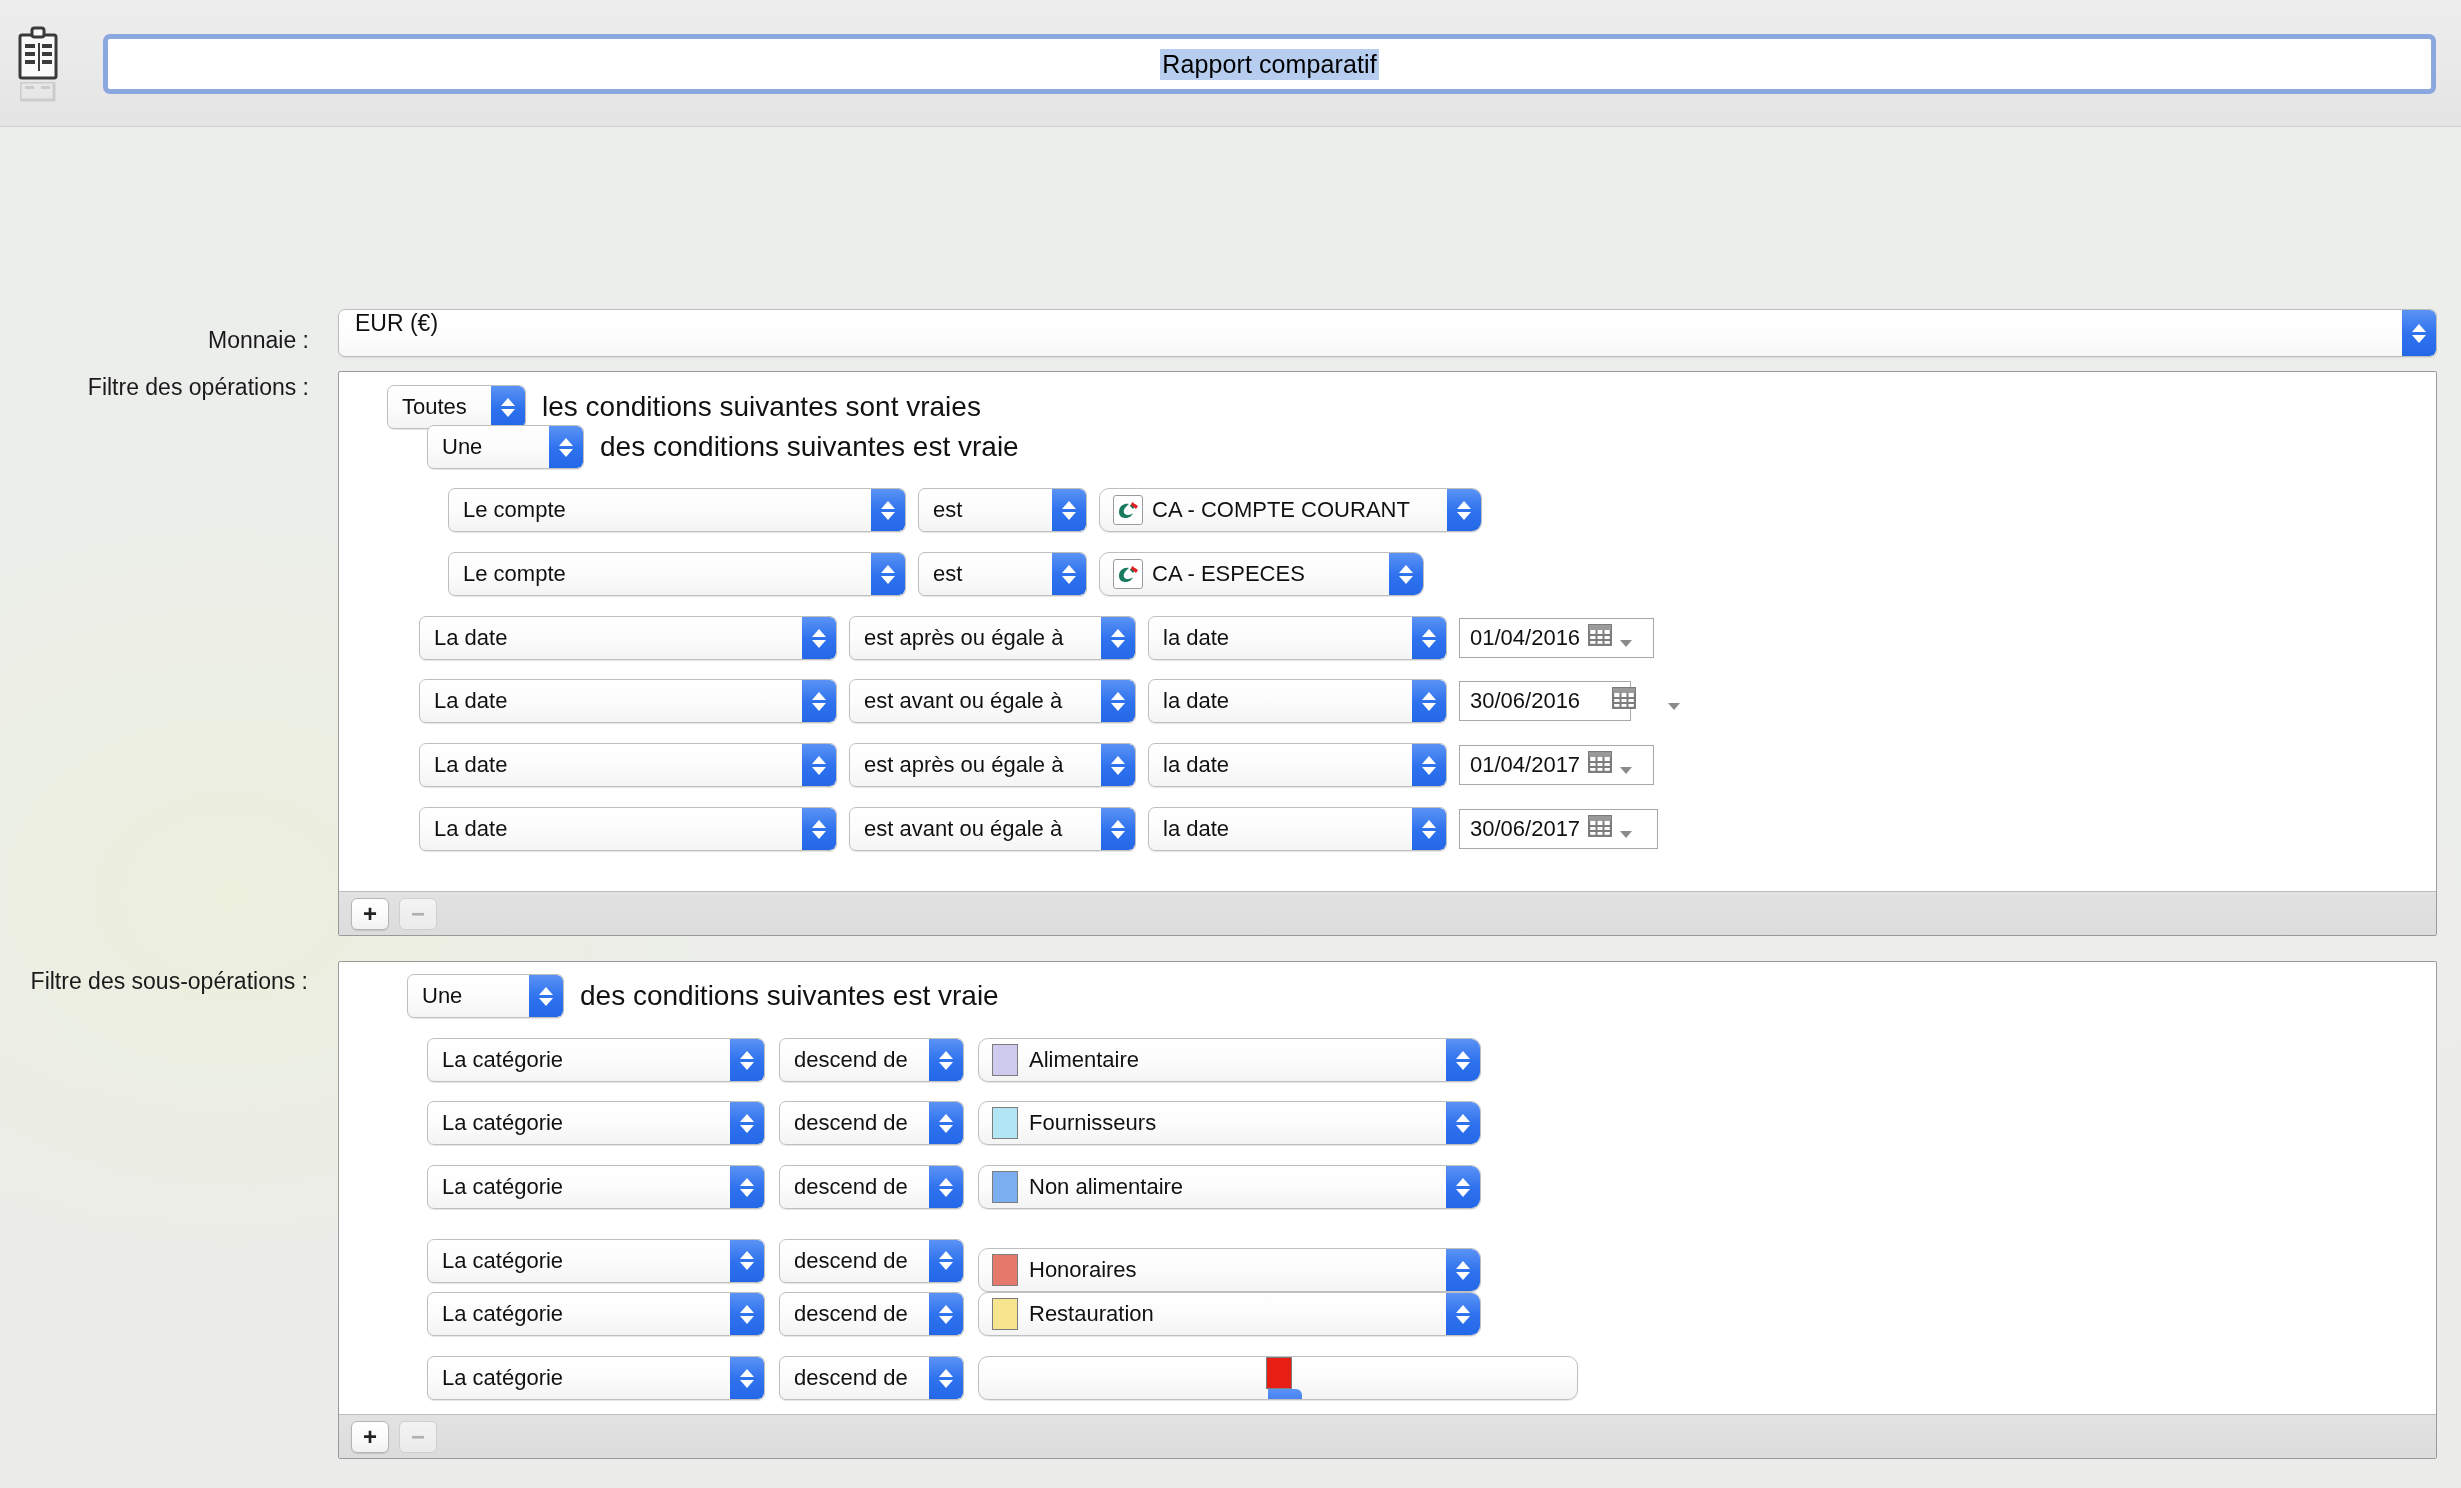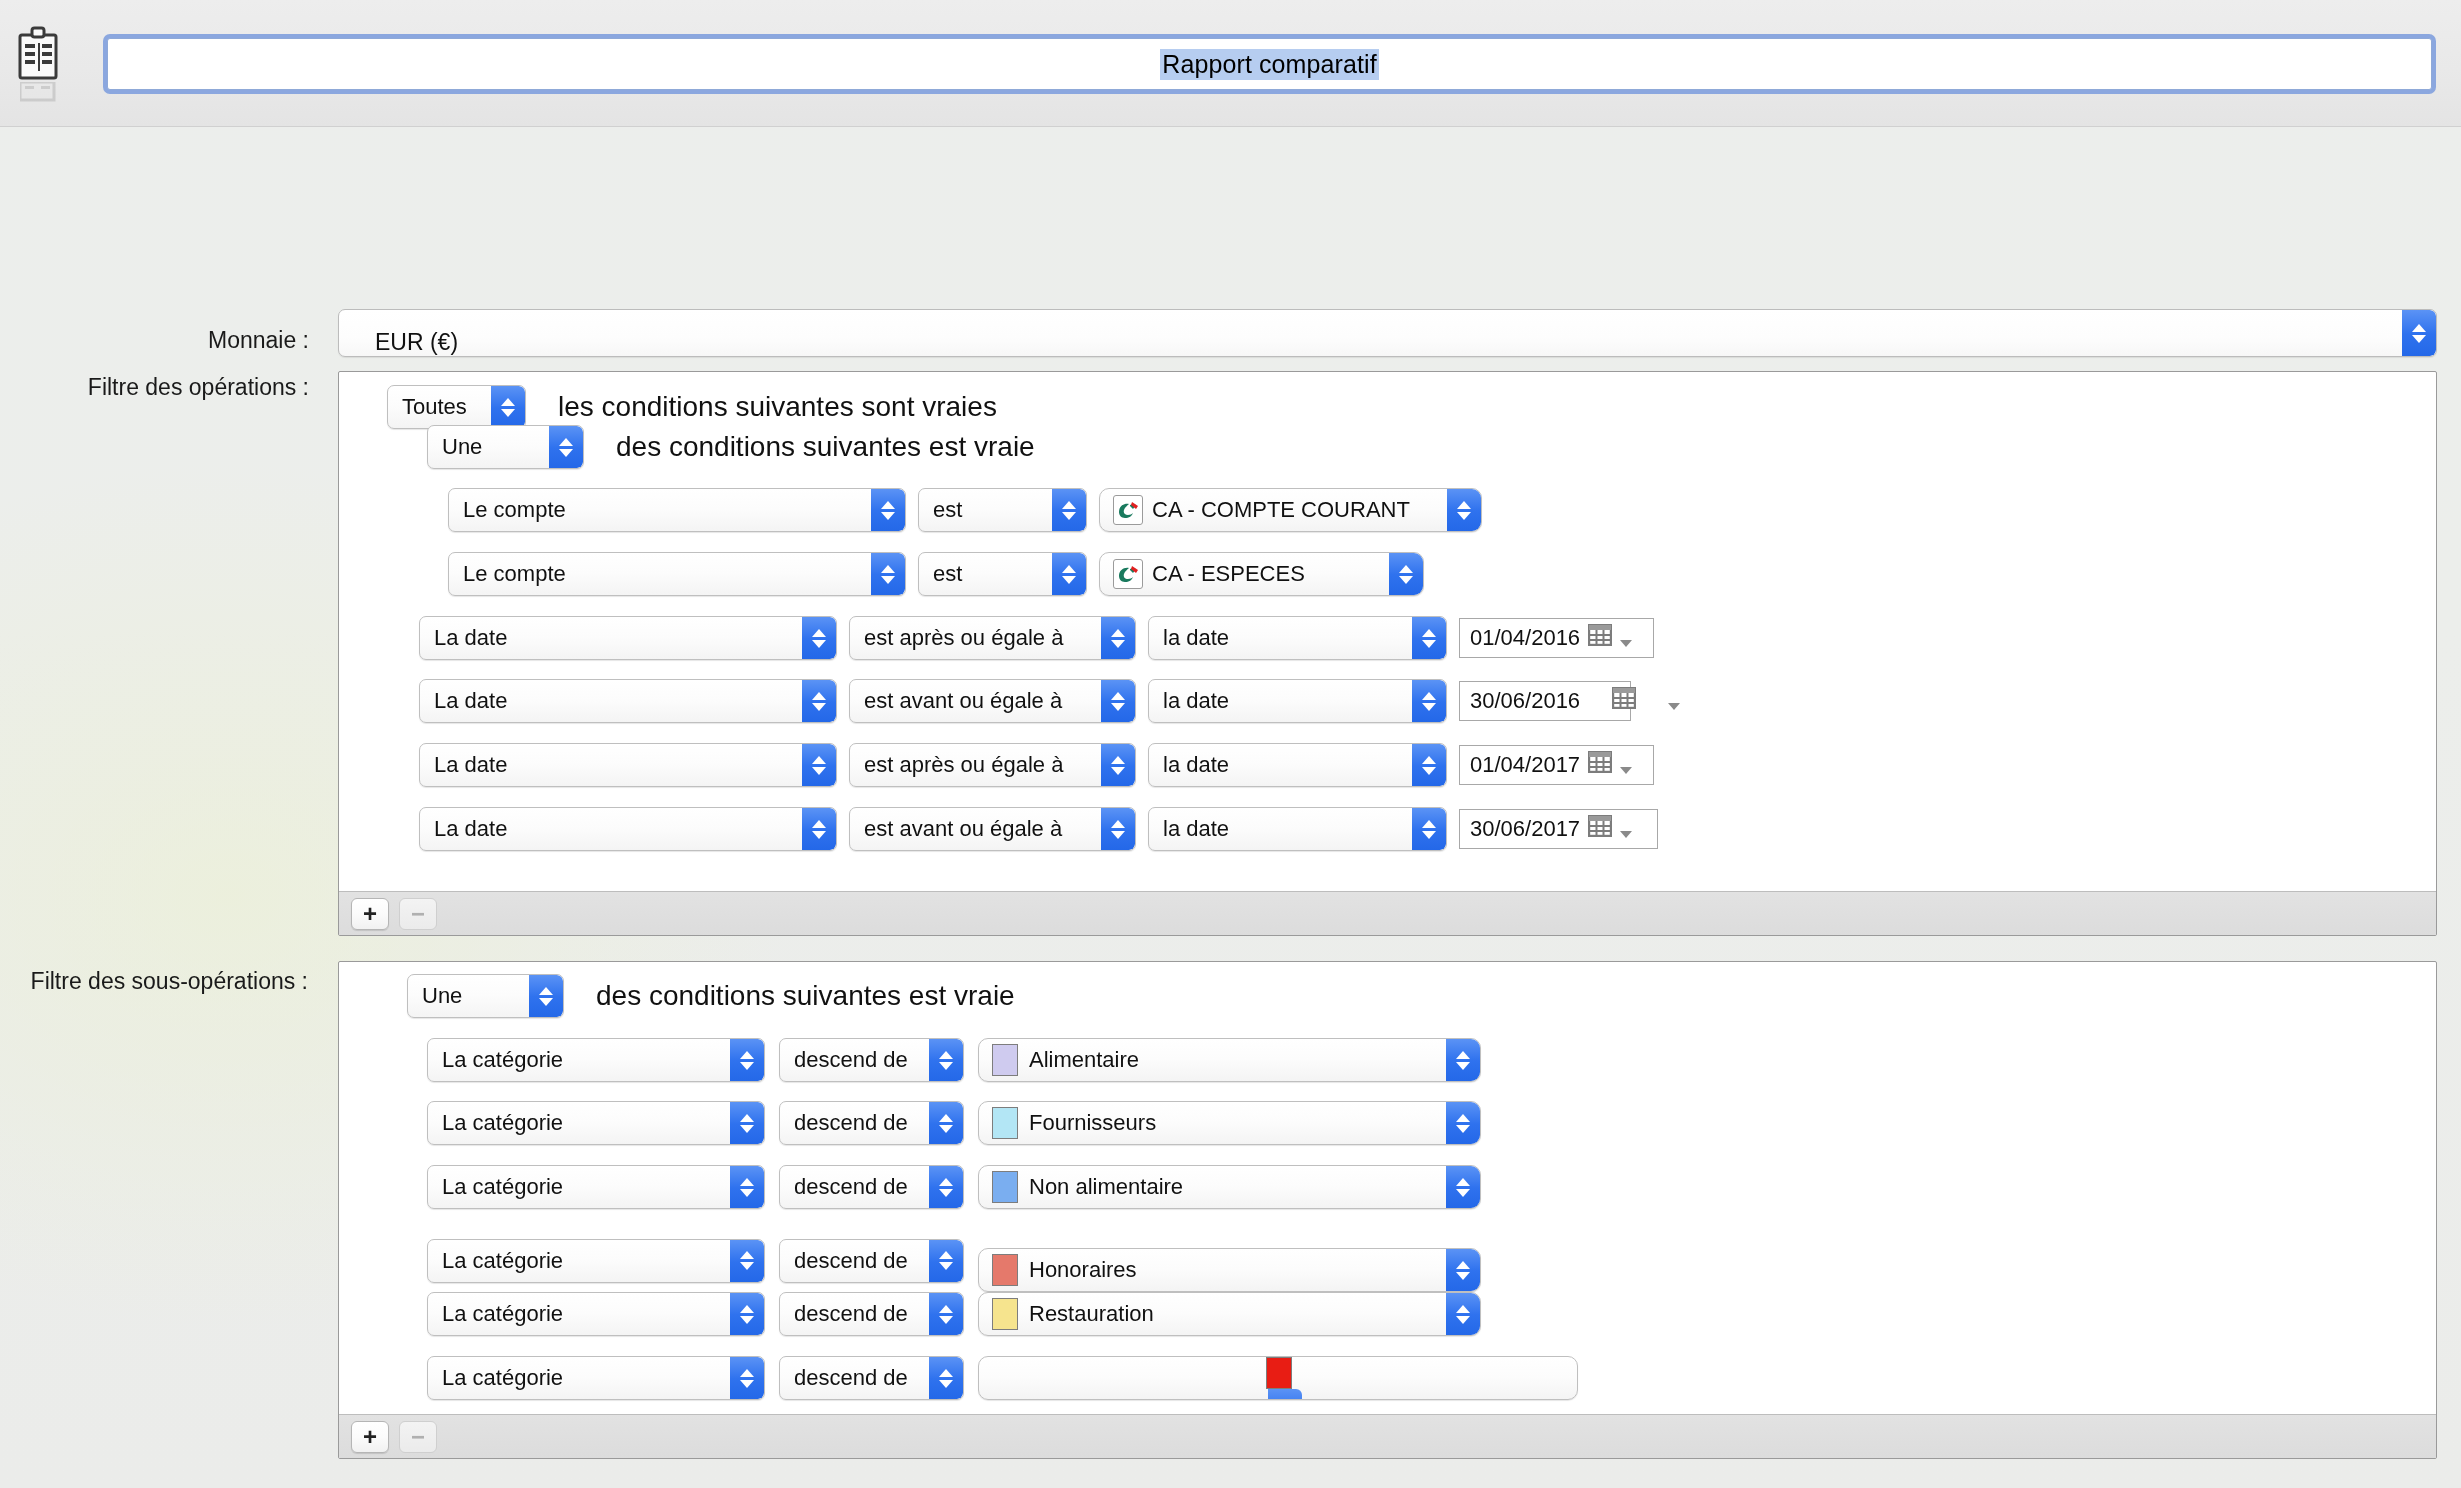--- a/index.html
+++ b/index.html
@@ -127,23 +127,22 @@
 
   
   .combo-wide {
     position: absolute;
     height: 48px;
     background: linear-gradient(180deg, #ffffff 0%, #fdfdfd 60%, #f7f7f7 100%);
     border: 1px solid #bcbcbc;
     border-radius: 7px;
     box-shadow: 0 1px 1px rgba(0,0,0,0.08), inset 0 1px 0 #fff;
     display: flex;
-    align-items: flex-end;
+    align-items: flex-start;
     overflow: hidden;
-    padding-left: 20px;
   }
   .combo-wide .ctext {
     flex: 1 1 auto;
     padding-left: 16px;
     font-size: 23px;
     color: #111;
   }
   .combo-wide .chev { height: 46px; border-radius: 0 6px 6px 0; }
 
   
@@ -183,21 +182,21 @@
     background: linear-gradient(180deg, #f3f3f3 0%, #ebebeb 100%);
     color: #b0b0b0;
     border-color: #cfcfcf;
     box-shadow: none;
   }
 
   .cond-line {
     position: absolute;
     display: flex;
     align-items: center;
-    gap: 16px;
+    gap: 0;
   }
   .cond-text {
     font-size: 28px;
     color: #111;
     margin-left: 16px;
     white-space: nowrap;
   }
 
   
   .datefield {

